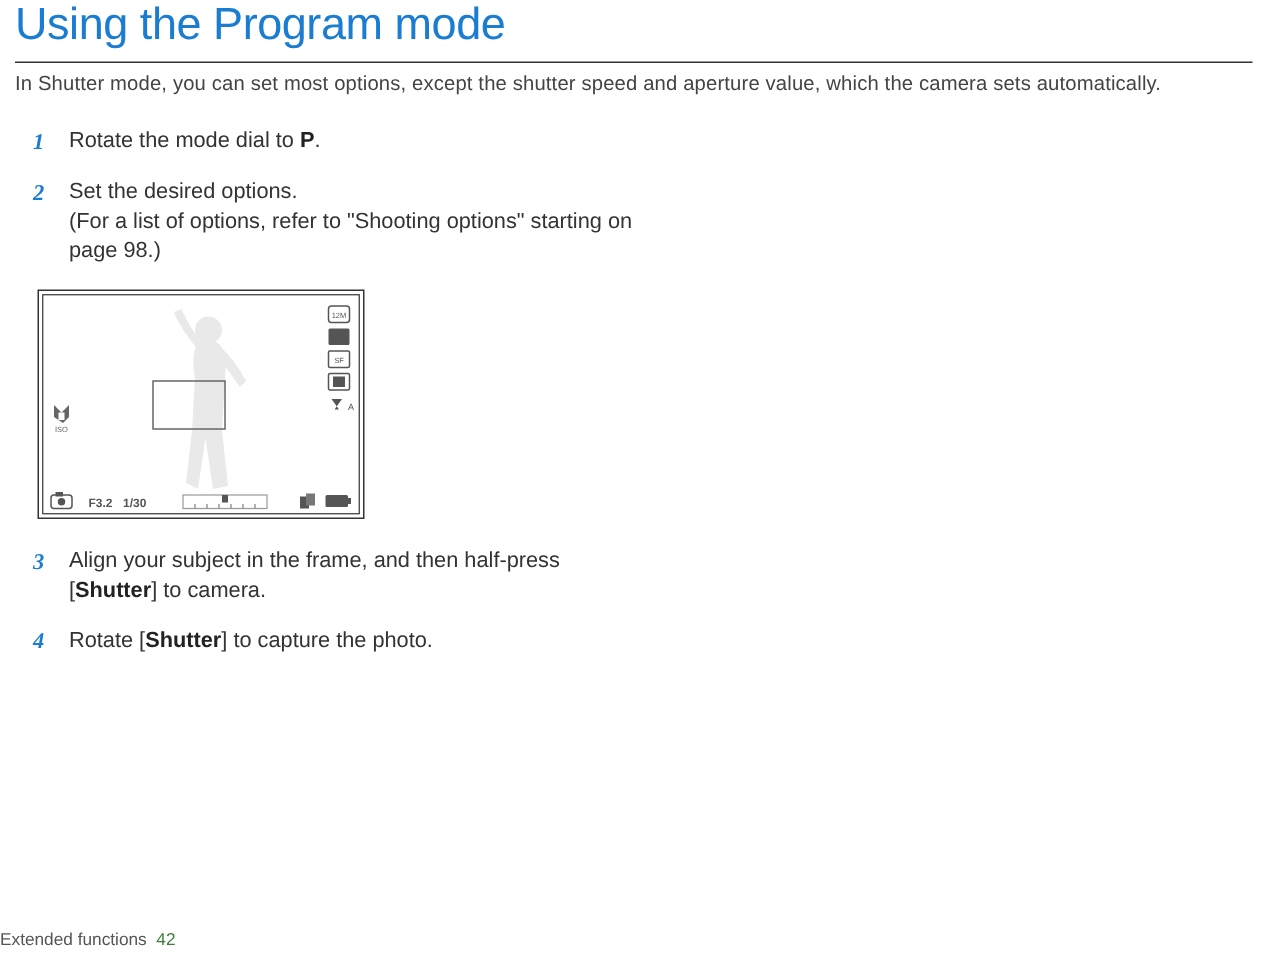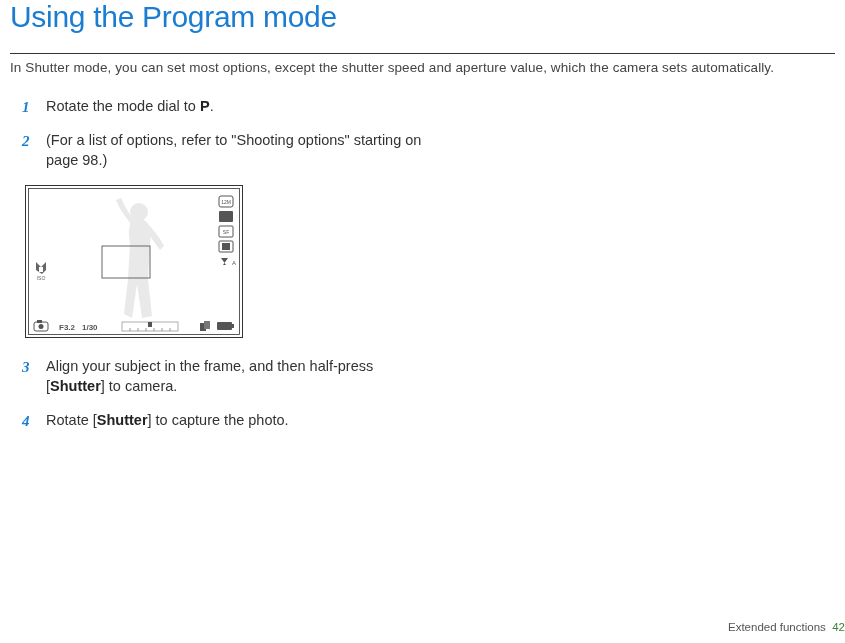--- a/index.html
+++ b/index.html
@@ -9,21 +9,21 @@
     background: #ffffff;
     font-family: Arial, Helvetica, sans-serif;
     position: relative;
     color: #333;
   }
   .page {
     padding: 0 10px 0 10px;
   }
   .title-row {
     border-bottom: 1px solid #333;
-    padding-bottom: 19px;
+    padding-bottom: 7px;
     margin-bottom: 6px;
   }
   .title {
     color: #1a7dd1;
     font-size: 30px;
     font-weight: 400;
     letter-spacing: -0.3px;
     font-family: Arial, Helvetica, sans-serif;
   }
   .intro {
@@ -58,21 +58,21 @@
   .strong { font-weight: 700; color: #222; }
   .preview-wrap {
     margin: 8px 0 18px 2px;
   }
   svg.preview { display: block; }
   .footer {
     position: absolute;
     bottom: 10px;
     left: 0;
     width: 845px;
-    text-align: right;
+    text-align: left;
     font-size: 11.5px;
     color: #555;
   }
   .footer .pg { color: #3a7f3a; }
 </style>
 </head>
 <body>
 
 <div class="page">
   <div class="title-row">
@@ -85,20 +85,21 @@
     <div class="step">
       <div class="step-num">1</div>
       <div class="step-text">
         <span>Rotate the mode dial to </span><span class="strong">P</span><span>.</span>
       </div>
     </div>
 
     <div class="step">
       <div class="step-num">2</div>
       <div class="step-text">
+        <div>Set the desired options.</div>
         <div>(For a list of options, refer to "Shooting options" starting on page 98.)</div>
       </div>
     </div>
 
     <div class="preview-wrap">
       <svg class="preview" width="220" height="155" viewBox="0 0 220 155">
 
         <rect x="1.5" y="1.5" width="217" height="152" fill="#fff" stroke="#333" stroke-width="1"></rect>
         <rect x="4.5" y="4.5" width="211" height="146" fill="none" stroke="#333" stroke-width="0.8"></rect>
 

